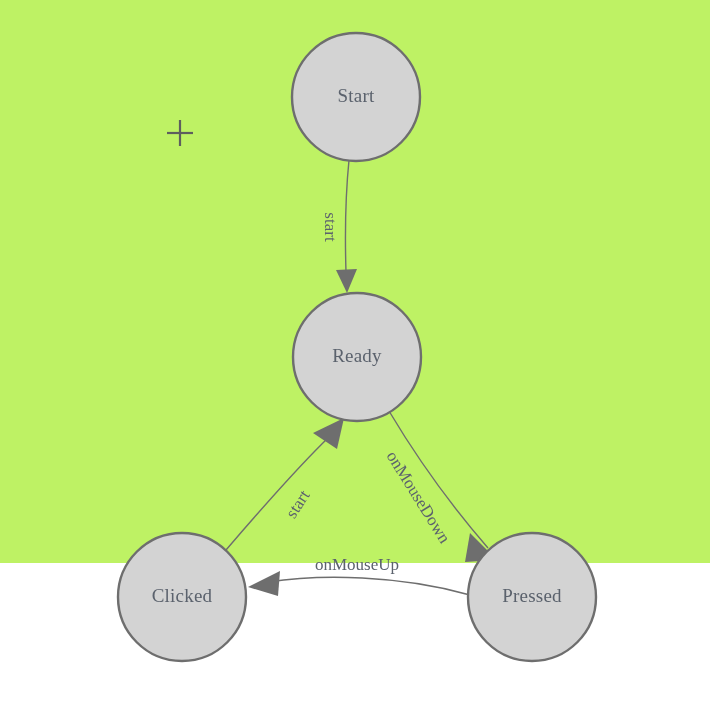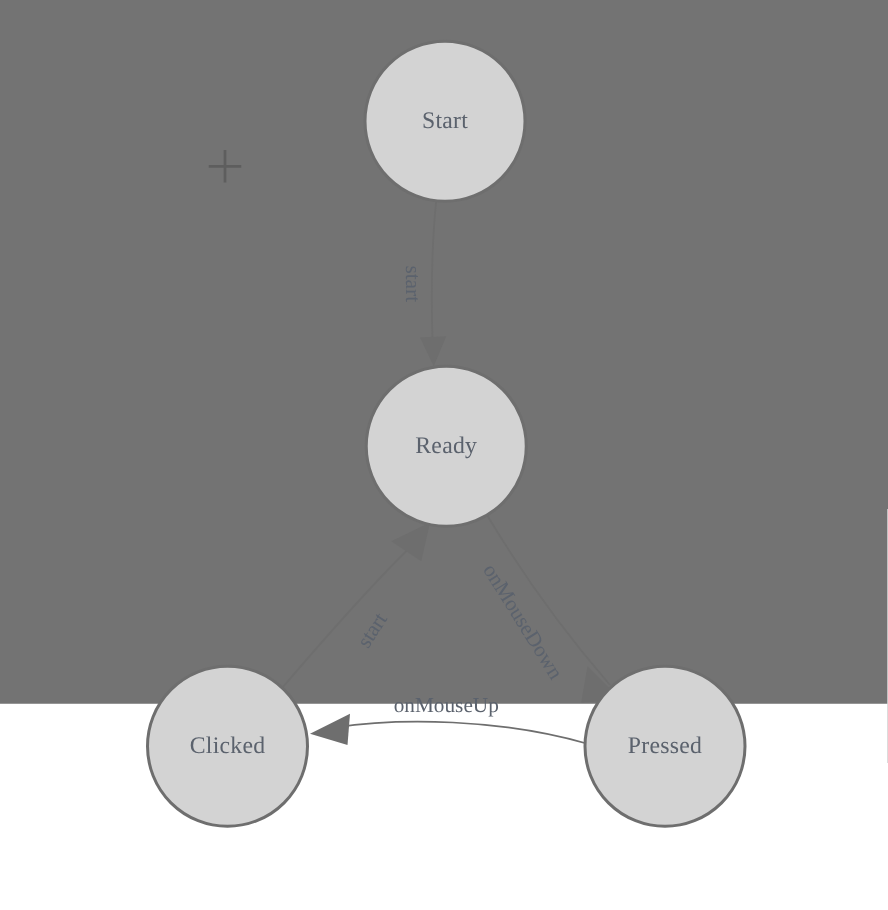--- a/index.html
+++ b/index.html
@@ -10,21 +10,21 @@
   body {
     width: 710px;
     height: 728px;
     font-family: "Liberation Serif", "DejaVu Serif", serif;
     overflow: hidden;
   }
   #canvas-root {
     position: relative;
     width: 710px;
     height: 563px;
-    background: #737373;
+    background: #bef264;
   }
   svg#diagram {
     display: block;
     width: 710px;
     height: 728px;
   }
   .node-circle {
     fill: #d3d3d3;
     stroke: #6e6e6e;
     stroke-width: 2.4;

